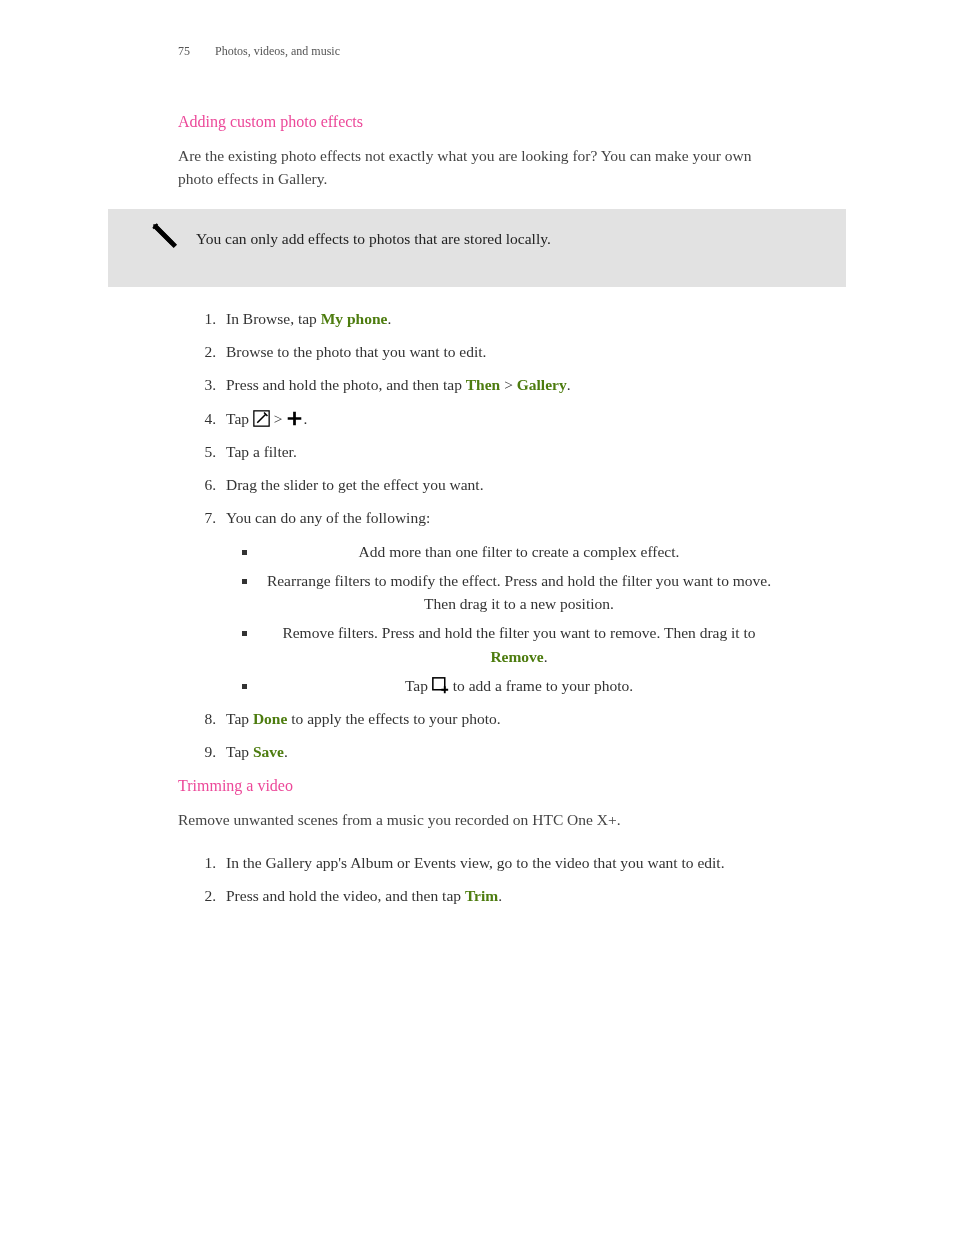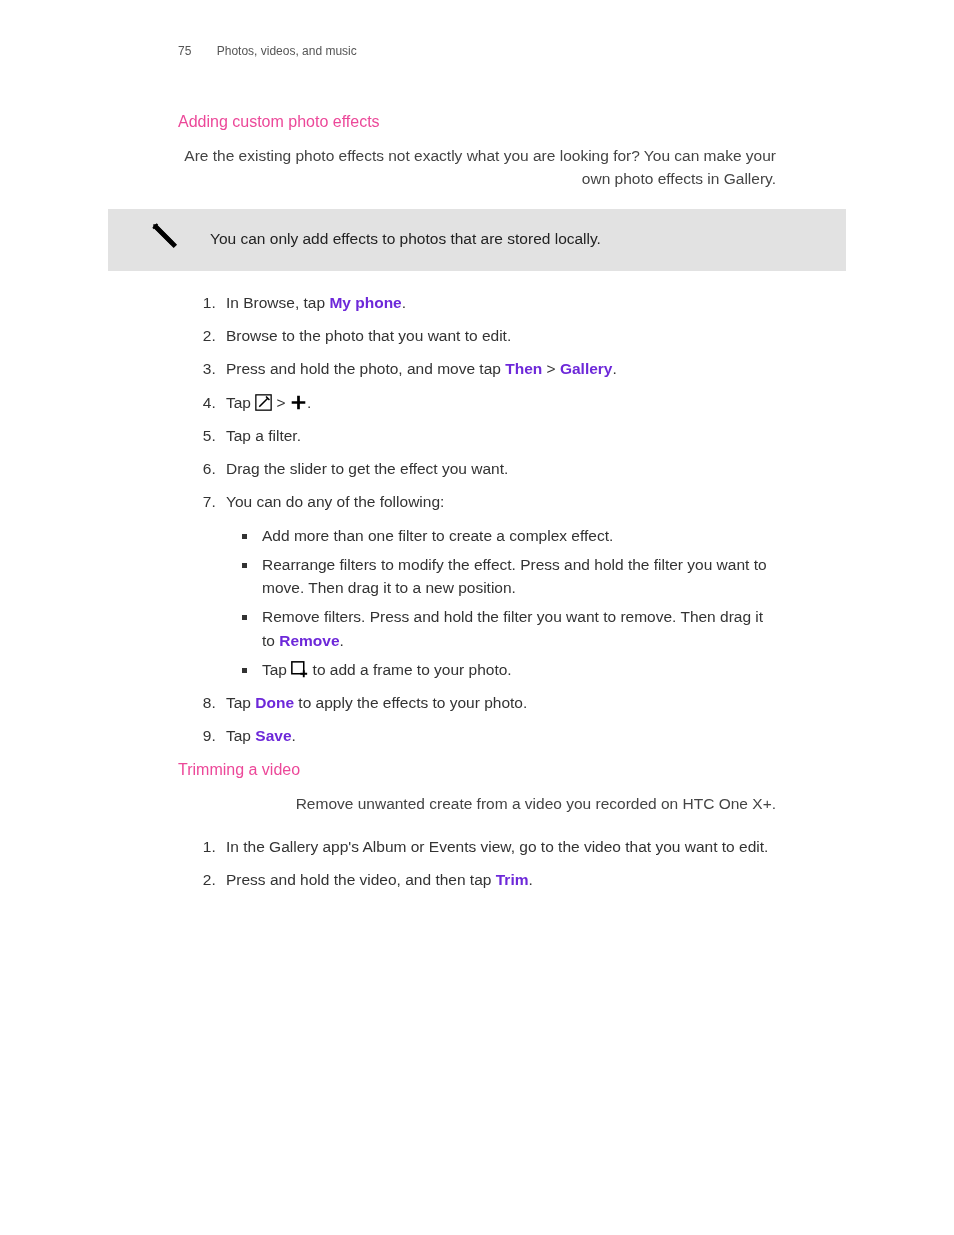--- a/index.html
+++ b/index.html
@@ -9,49 +9,49 @@
     margin: 0;
     padding: 0;
     line-height: 1.5;
   }
   .page {
     width: 954px;
     min-height: 1235px;
     box-sizing: border-box;
     padding: 42px 108px 60px 108px;
     position: relative;
+    font-family: Liberation Serif, serif;
   }
   .header {
     font-size: 12px;
     color: #555;
     margin-bottom: 50px;
   }
   .header .pnum {
     display: inline-block;
     margin-left: 70px;
     margin-right: 22px;
   }
   .section-title {
     font-weight: 500;
     margin: 0 70px 10px 70px;
     color: #ec4899;
     font-size: 16px;
   }
   .intro {
     margin: 0 70px 18px 70px;
     color: #444;
-    text-align: right;
   }
   .callout {
     background: #e2e2e2;
     margin: 18px 0 18px 0;
-    padding: 16px 20px 16px 20px;
+    padding: 16px 20px 32px 20px;
     display: flex;
     align-items: flex-start;
-    gap: 32px;
+    gap: 18px;
     min-height: 30px;
   }
   .callout .icon {
     width: 26px;
     flex-shrink: 0;
     margin-left: 24px;
     margin-top: -2px;
     color: #000;
   }
   .callout .text {
@@ -68,28 +68,29 @@
     margin-bottom: 10px;
     color: #333;
   }
   ol.steps > li::marker {
     font-weight: 400;
   }
   ul.sub {
     list-style: square;
     margin: 10px 0 6px 0;
     padding-left: 32px;
+    text-align: center;
   }
   ul.sub > li {
     padding-left: 4px;
     margin-bottom: 6px;
   }
   .bold {
     font-weight: bold;
-    color: #6d28d9;
+    color: #4d7c0f;
   }
   .inline-icon {
     display: inline-block;
     width: 17px;
     height: 17px;
     vertical-align: -3px;
   }
 </style>
 </head>
 <body>
@@ -116,21 +117,21 @@
     </div>
     <div class="text">You can only add effects to photos that are stored locally.</div>
   </div>
 
   <ol class="steps">
     <li>
       <span>In Browse, tap </span><span class="bold">My phone</span><span>.</span>
     </li>
     <li>Browse to the photo that you want to edit.</li>
     <li>
-      <span>Press and hold the photo, and move tap </span><span class="bold">Then</span><span> &gt; </span><span class="bold">Gallery</span><span>.</span>
+      <span>Press and hold the photo, and then tap </span><span class="bold">Then</span><span> &gt; </span><span class="bold">Gallery</span><span>.</span>
     </li>
     <li>
       <span>Tap </span><span class="inline-icon"><svg viewBox="0 0 20 20" width="17" height="17">
             <rect x="1" y="1" width="18" height="18" fill="none" stroke="#000" stroke-width="1.5"></rect>
             <path d="M5 15 L15 5 M13 3 L17 7" stroke="#000" stroke-width="1.8" fill="none"></path>
           </svg></span><span> &gt; </span><span class="inline-icon"><svg viewBox="0 0 20 20" width="17" height="17">
             <path d="M10 2 L10 18 M2 10 L18 10" stroke="#000" stroke-width="3.2"></path>
           </svg></span><span>.</span>
     </li>
     <li>Tap a filter.</li>
@@ -157,21 +158,21 @@
   </ol>
 
 
   <ol class="steps" start="9" style="margin-top:10px">
     <li>
       <span>Tap </span><span class="bold">Save</span><span>.</span>
     </li>
   </ol>
 
   <div class="section-title">Trimming a video</div>
-  <div class="intro">Remove unwanted create from a video you recorded on HTC One X+.</div>
+  <div class="intro">Remove unwanted scenes from a music you recorded on HTC One X+.</div>
 
   <ol class="steps">
     <li>In the Gallery app's Album or Events view, go to the video that you want to edit.</li>
     <li>
       <span>Press and hold the video, and then tap </span><span class="bold">Trim</span><span>.</span>
     </li>
   </ol>
 
 </div>
 

